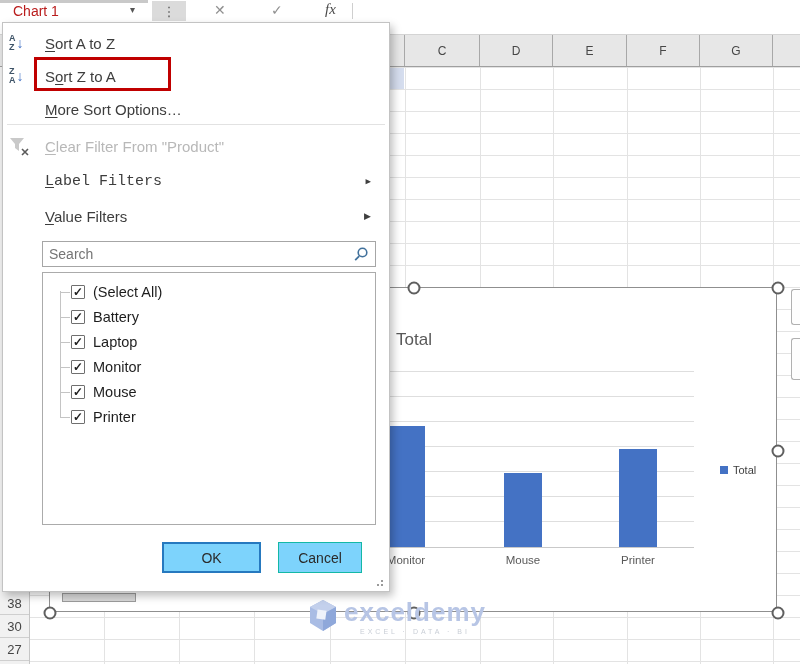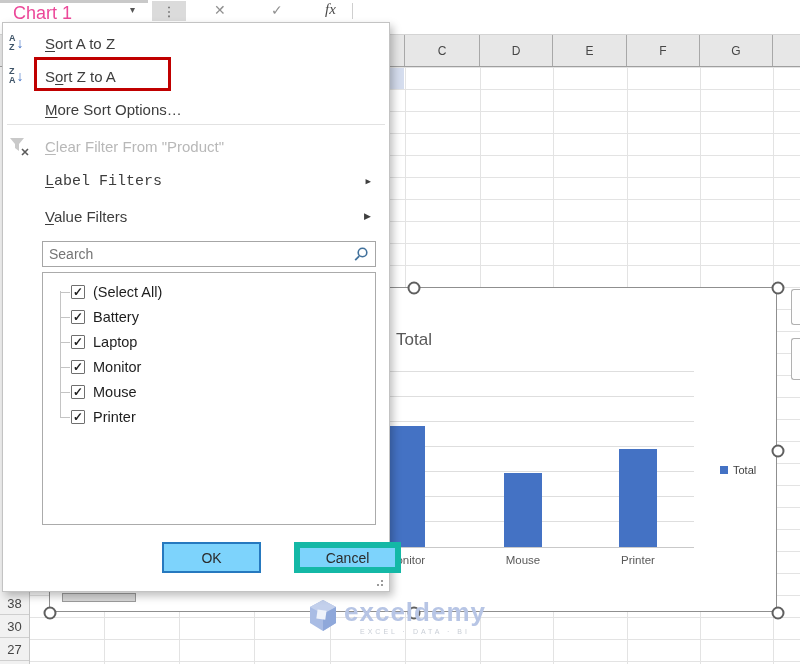--- a/index.html
+++ b/index.html
@@ -43,21 +43,21 @@
 
   
   #watermark { position:absolute; left:308px; top:598px; display:flex; align-items:flex-start; gap:6px; }
   #wm-textcol { display:flex; flex-direction:column; align-items:center; }
   #wm-text { font-size:26px; font-weight:bold; color:#b7c5e5; letter-spacing:1px; line-height:28px;text-align:right; }
   #wm-sub { font-size:7px; color:#c9ced6; letter-spacing:3px; margin-top:2px; }
 
   
   #toolbar { position:absolute; left:0; top:0; width:800px; height:22px; background:#fff; }
   #edge-artifact { position:absolute; left:0; top:0; width:148px; height:3px; background:#c9c9c9; }
-  #name-box { position:absolute; left:13px; top:3px; font-size:18px; color:#ec4899; }
+  #name-box { position:absolute; left:13px; top:3px; font-size:14px; color:#b91c1c; }
   #name-caret { position:absolute; left:130px; top:4px; font-size:10px; color:#555; }
   #dots-block { position:absolute; left:152px; top:1px; width:34px; height:20px; background:#dbdbdb;
     display:flex; align-items:center; justify-content:center; font-size:13px; color:#555; }
   #cancel-glyph { position:absolute; left:214px; top:2px; font-size:14px; color:#909090; }
   #enter-glyph { position:absolute; left:271px; top:2px; font-size:14px; color:#909090; }
   #fx-glyph { position:absolute; left:325px; top:1px; font-size:15px; color:#4a4a4a;
     font-family:"Liberation Serif", serif; font-style:italic; }
   #fx-divider { position:absolute; left:352px; top:3px; width:1px; height:16px; background:#cfcfcf; }
 
   
@@ -88,21 +88,21 @@
   .flt-row { position:relative; height:25px; display:flex; align-items:center; padding-left:28px; }
   .tree-stub { position:absolute; left:17px; top:50%; width:10px; height:1px; background:#c4c4c4; }
   .cbx { width:14px; height:14px; border:1px solid #6f6f6f; background:#fff; border-radius:1px;
     display:flex; align-items:center; justify-content:center; font-size:12px; line-height:12px;
     color:#1f1f1f; font-weight:bold; }
   .flt-label { margin-left:8px; font-size:14.5px; color:#1d1d1d; }
   .dlg-btn { position:absolute; top:519px; height:31px; background:#7dd3fc; font-size:14px;
     color:#2b2b2b; display:flex; align-items:center; justify-content:center;
     font-family:"Liberation Sans", sans-serif; }
   #ok-btn { left:159px; width:99px; border:2px solid #2679bf; }
-  #cancel-btn { left:275px; width:107px; border:6px solid #14b8a6;margin-left:16px; }
+  #cancel-btn { left:275px; width:84px; border:1px solid #14b8a6; }
   #resize-grip { position:absolute; right:6px; bottom:5px; width:10px; height:10px; }
   #resize-grip i { position:absolute; width:2px; height:2px; background:#9a9a9a; }
 </style>
 </head>
 <body>
 
 <div id="stage">
 
   <div id="sheet-grid">
       <div class="vline" style="left: 104px;"></div>

